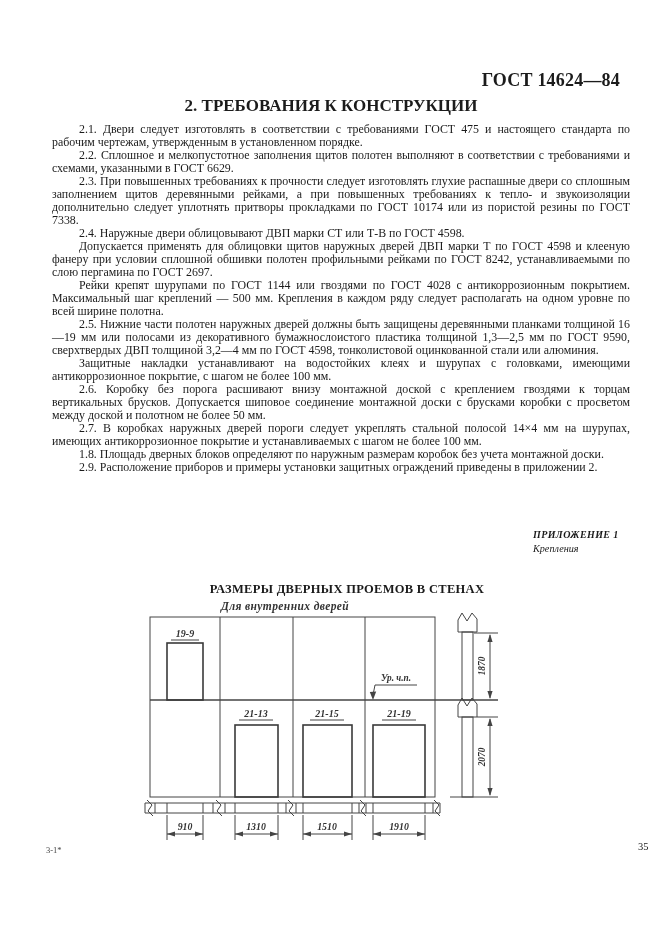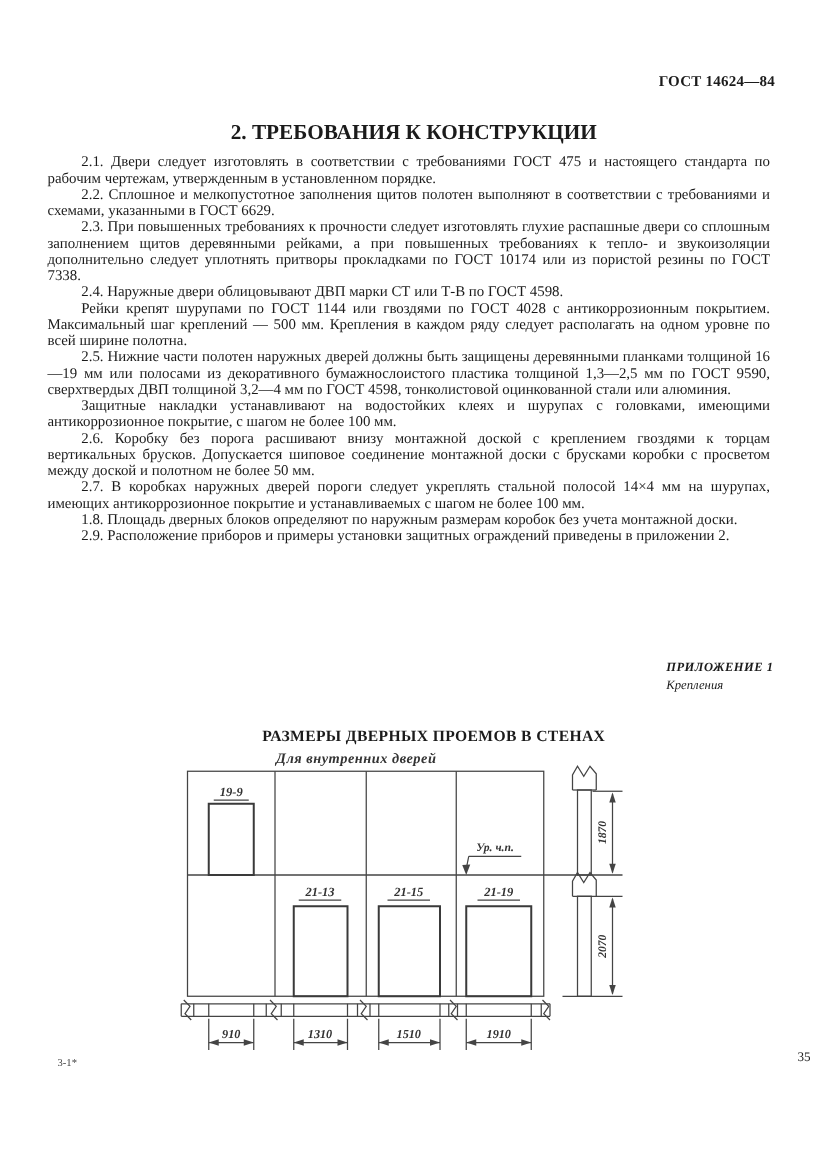--- a/index.html
+++ b/index.html
@@ -2,29 +2,29 @@
 <html lang="ru"><head>
 <meta charset="utf-8">
 <style>
   html,body { margin:0; padding:0; background:#ffffff; }
   .page {
     position:relative; width:661px; height:936px; background:#ffffff;
     font-family:"Liberation Serif","DejaVu Serif",serif; color:#1b1b1b;
     overflow:hidden;
   }
   .gost-header {
-    position:absolute; top:58px; left:42px; width:578px;
-    text-align:right; font-weight:700; font-size:12px; letter-spacing:.2px;
+    position:absolute; top:70px; left:42px; width:578px;
+    text-align:right; font-weight:700; font-size:18px; letter-spacing:.2px;
   }
   .section-title {
     position:absolute; top:96px; left:42px; width:578px; margin:0;
     text-align:center; font-weight:700; font-size:17px;
   }
   .body-text {
-    position:absolute; top:123px; left:38px; width:578px;
+    position:absolute; top:123px; left:52px; width:578px;
     font-size:11.9px; line-height:13px; text-align:justify;
   }
   .body-text p { margin:0; text-indent:27px; }
   .appendix {
     position:absolute; top:529px; left:533px; width:92px;
     font-style:italic; line-height:12px;
   }
   .appendix-label { font-weight:700; font-size:10px; letter-spacing:.4px; }
   .appendix-sublabel { font-size:10.2px; margin-top:2px; }
   .figure-title {
@@ -47,20 +47,21 @@
 
   <div class="gost-header">ГОСТ 14624—84</div>
 
   <h2 class="section-title">2. ТРЕБОВАНИЯ К КОНСТРУКЦИИ</h2>
 
   <div class="body-text">
     <p>2.1. Двери следует изготовлять в соответствии с требованиями ГОСТ 475 и настоящего стандарта по рабочим чертежам, утвержденным в установленном порядке.</p>
     <p>2.2. Сплошное и мелкопустотное заполнения щитов полотен выполняют в соответствии с требованиями и схемами, указанными в ГОСТ 6629.</p>
     <p>2.3. При повышенных требованиях к прочности следует изготовлять глухие распашные двери со сплошным заполнением щитов деревянными рейками, а при повышенных требованиях к тепло- и звукоизоляции дополнительно следует уплотнять притворы прокладками по ГОСТ 10174 или из пористой резины по ГОСТ 7338.</p>
     <p>2.4. Наружные двери облицовывают ДВП марки СТ или Т-В по ГОСТ 4598.</p>
+    <p>Допускается применять для облицовки щитов наружных дверей ДВП марки Т по ГОСТ 4598 и клееную фанеру при условии сплошной обшивки полотен профильными рейками по ГОСТ 8242, устанавливаемыми по слою пергамина по ГОСТ 2697.</p>
     <p>Рейки крепят шурупами по ГОСТ 1144 или гвоздями по ГОСТ 4028 с антикоррозионным покрытием. Максимальный шаг креплений — 500 мм. Крепления в каждом ряду следует располагать на одном уровне по всей ширине полотна.</p>
     <p>2.5. Нижние части полотен наружных дверей должны быть защищены деревянными планками толщиной 16—19 мм или полосами из декоративного бумажнослоистого пластика толщиной 1,3—2,5 мм по ГОСТ 9590, сверхтвердых ДВП толщиной 3,2—4 мм по ГОСТ 4598, тонколистовой оцинкованной стали или алюминия.</p>
     <p>Защитные накладки устанавливают на водостойких клеях и шурупах с головками, имеющими антикоррозионное покрытие, с шагом не более 100 мм.</p>
     <p>2.6. Коробку без порога расшивают внизу монтажной доской с креплением гвоздями к торцам вертикальных брусков. Допускается шиповое соединение монтажной доски с брусками коробки с просветом между доской и полотном не более 50 мм.</p>
     <p>2.7. В коробках наружных дверей пороги следует укреплять стальной полосой 14×4 мм на шурупах, имеющих антикоррозионное покрытие и устанавливаемых с шагом не более 100 мм.</p>
     <p>1.8. Площадь дверных блоков определяют по наружным размерам коробок без учета монтажной доски.</p>
     <p>2.9. Расположение приборов и примеры установки защитных ограждений приведены в приложении 2.</p>
   </div>
 
   <div class="appendix">

